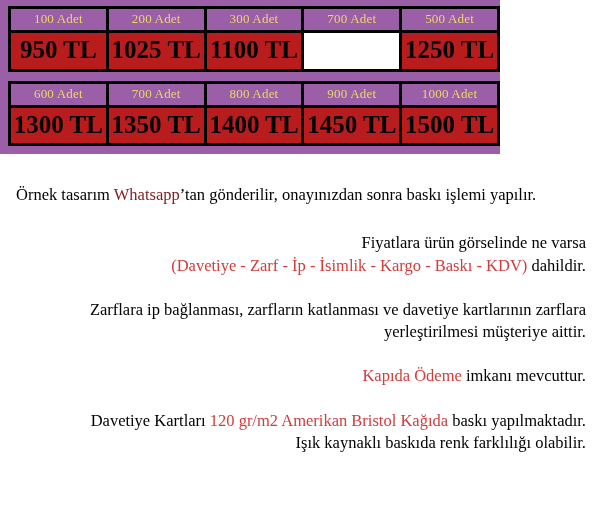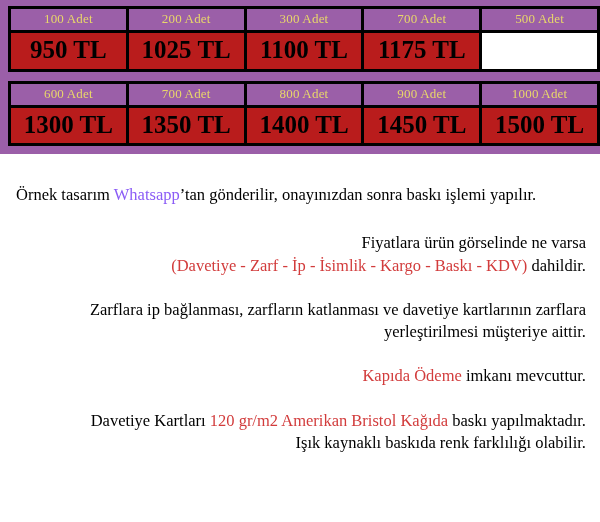--- a/index.html
+++ b/index.html
@@ -19,21 +19,21 @@
     position: relative;
     width: 600px;
     height: 522px;
   }
 
   
   .price-block {
     background: #9b5fa8;
     padding: 6px 0 8px 8px;
     box-sizing: border-box;
-    width: 600px;
+    width: 500px;
   }
 
   .price-row {
     display: flex;
     width: 100%;
     box-sizing: border-box;
     border: 3px solid #000000;
     background: #ffffff;
   }
   .price-row + .price-row {
@@ -91,21 +91,21 @@
     padding-left: 2px;
   }
   .note.last {
     margin-bottom: 0;
   }
 
   .hl {
     color: #d23c3c;
   }
   .hl-green {
-    color: #8b5cf6;
+    color: #7f1d1d;
   }
 </style>
 </head>
 <body>
 
 <div class="page">
 
   <div class="price-block">
 
     <div class="price-row">
@@ -116,24 +116,24 @@
       <div class="price-cell">
         <div class="qty">200 Adet</div>
         <div class="price">1025 TL</div>
       </div>
       <div class="price-cell">
         <div class="qty">300 Adet</div>
         <div class="price">1100 TL</div>
       </div>
       <div class="price-cell">
         <div class="qty">700 Adet</div>
-        <div class="price">1175 TL</div>
       </div>
       <div class="price-cell">
         <div class="qty">500 Adet</div>
+        <div class="price">1250 TL</div>
       </div>
     </div>
 
     <div class="price-row">
       <div class="price-cell">
         <div class="qty">600 Adet</div>
         <div class="price">1300 TL</div>
       </div>
       <div class="price-cell">
         <div class="qty">700 Adet</div>

